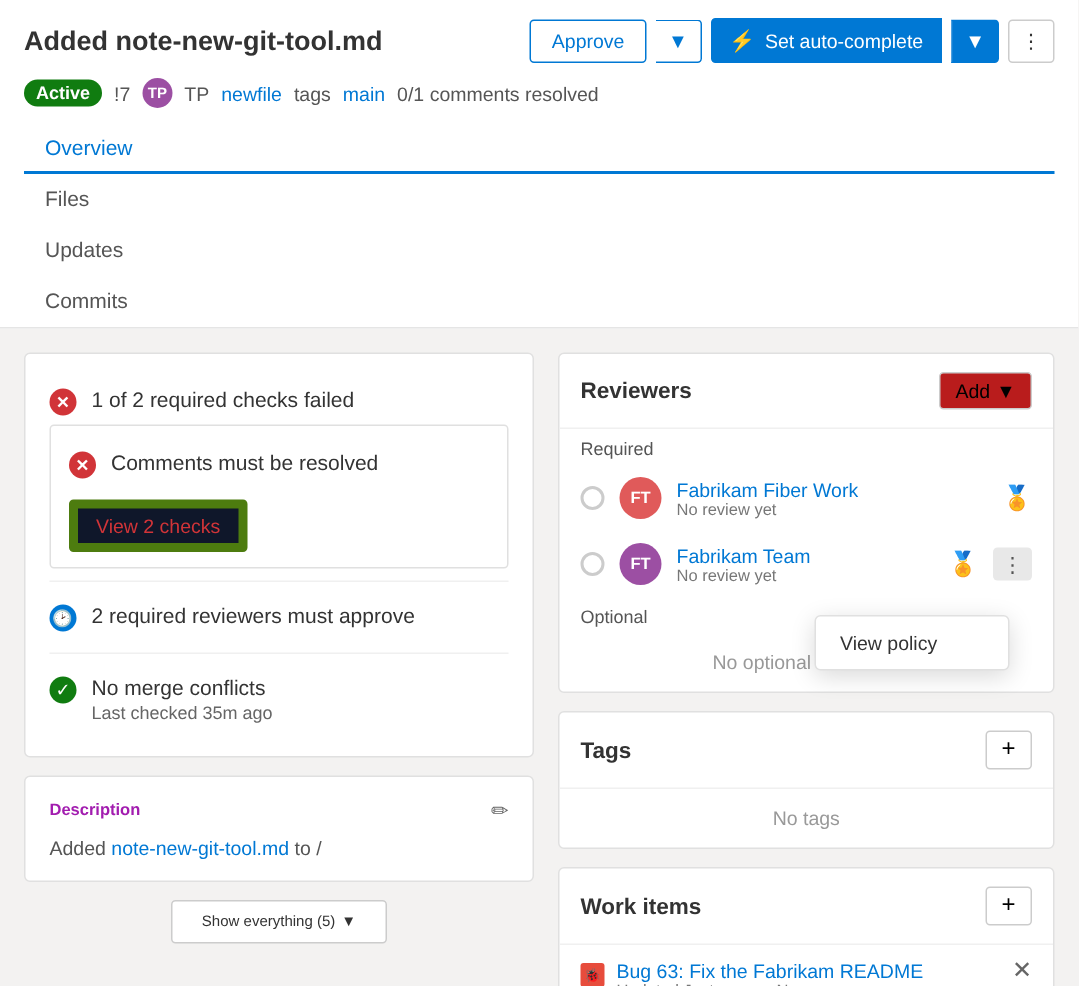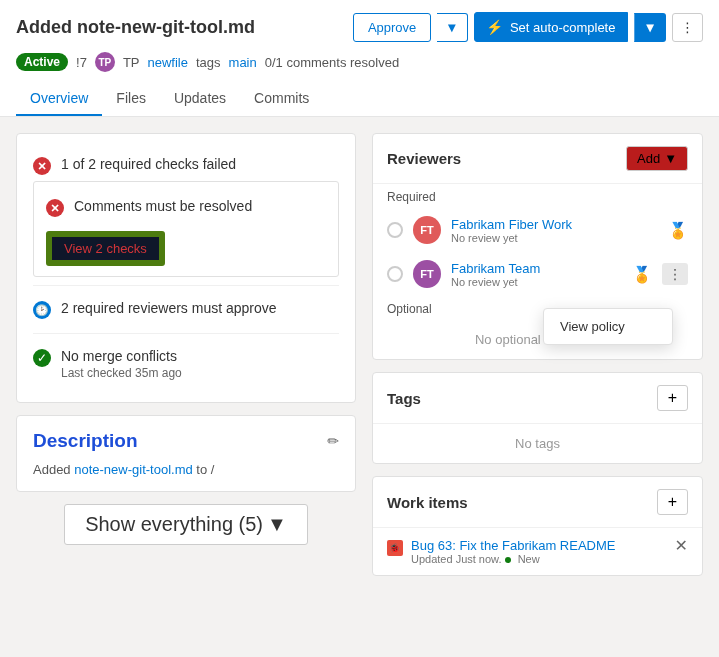--- a/index.html
+++ b/index.html
@@ -114,20 +114,21 @@
       display: inline-flex;
       align-items: center;
       justify-content: center;
       color: #fff;
       font-size: 10px;
       font-weight: 600;
     }
     .nav-tabs {
       display: flex;
       gap: 0;
+      flex-direction: column;
     }
     .nav-tab {
       padding: 8px 14px;
       font-size: 14px;
       color: #555;
       cursor: pointer;
       border-bottom: 2px solid transparent;
       text-decoration: none;
     }
     .nav-tab.active {
@@ -248,23 +249,23 @@
       border-radius: 4px;
       padding: 14px 16px;
     }
     .desc-header {
       display: flex;
       align-items: center;
       justify-content: space-between;
       margin-bottom: 10px;
     }
     .desc-title {
-      font-size: 19px;
+      font-size: 11px;
       font-weight: 600;
-      color: #1d4ed8;
+      color: #a21caf;
     }
     .edit-icon {
       color: #666;
       cursor: pointer;
       font-size: 14px;
     }
     .desc-text {
       font-size: 13px;
       color: #555;
     }
@@ -277,21 +278,21 @@
     .show-everything-container {
       display: flex;
       justify-content: center;
       margin-top: 12px;
     }
     .show-everything-btn {
       background: #fff;
       border: 1px solid #ccc;
       padding: 8px 20px;
       border-radius: 3px;
-      font-size: 20px;
+      font-size: 10px;
       cursor: pointer;
       color: #333;
       display: flex;
       align-items: center;
       gap: 4px;
     }
 
     
     .right-panel {
       flex: 1;

